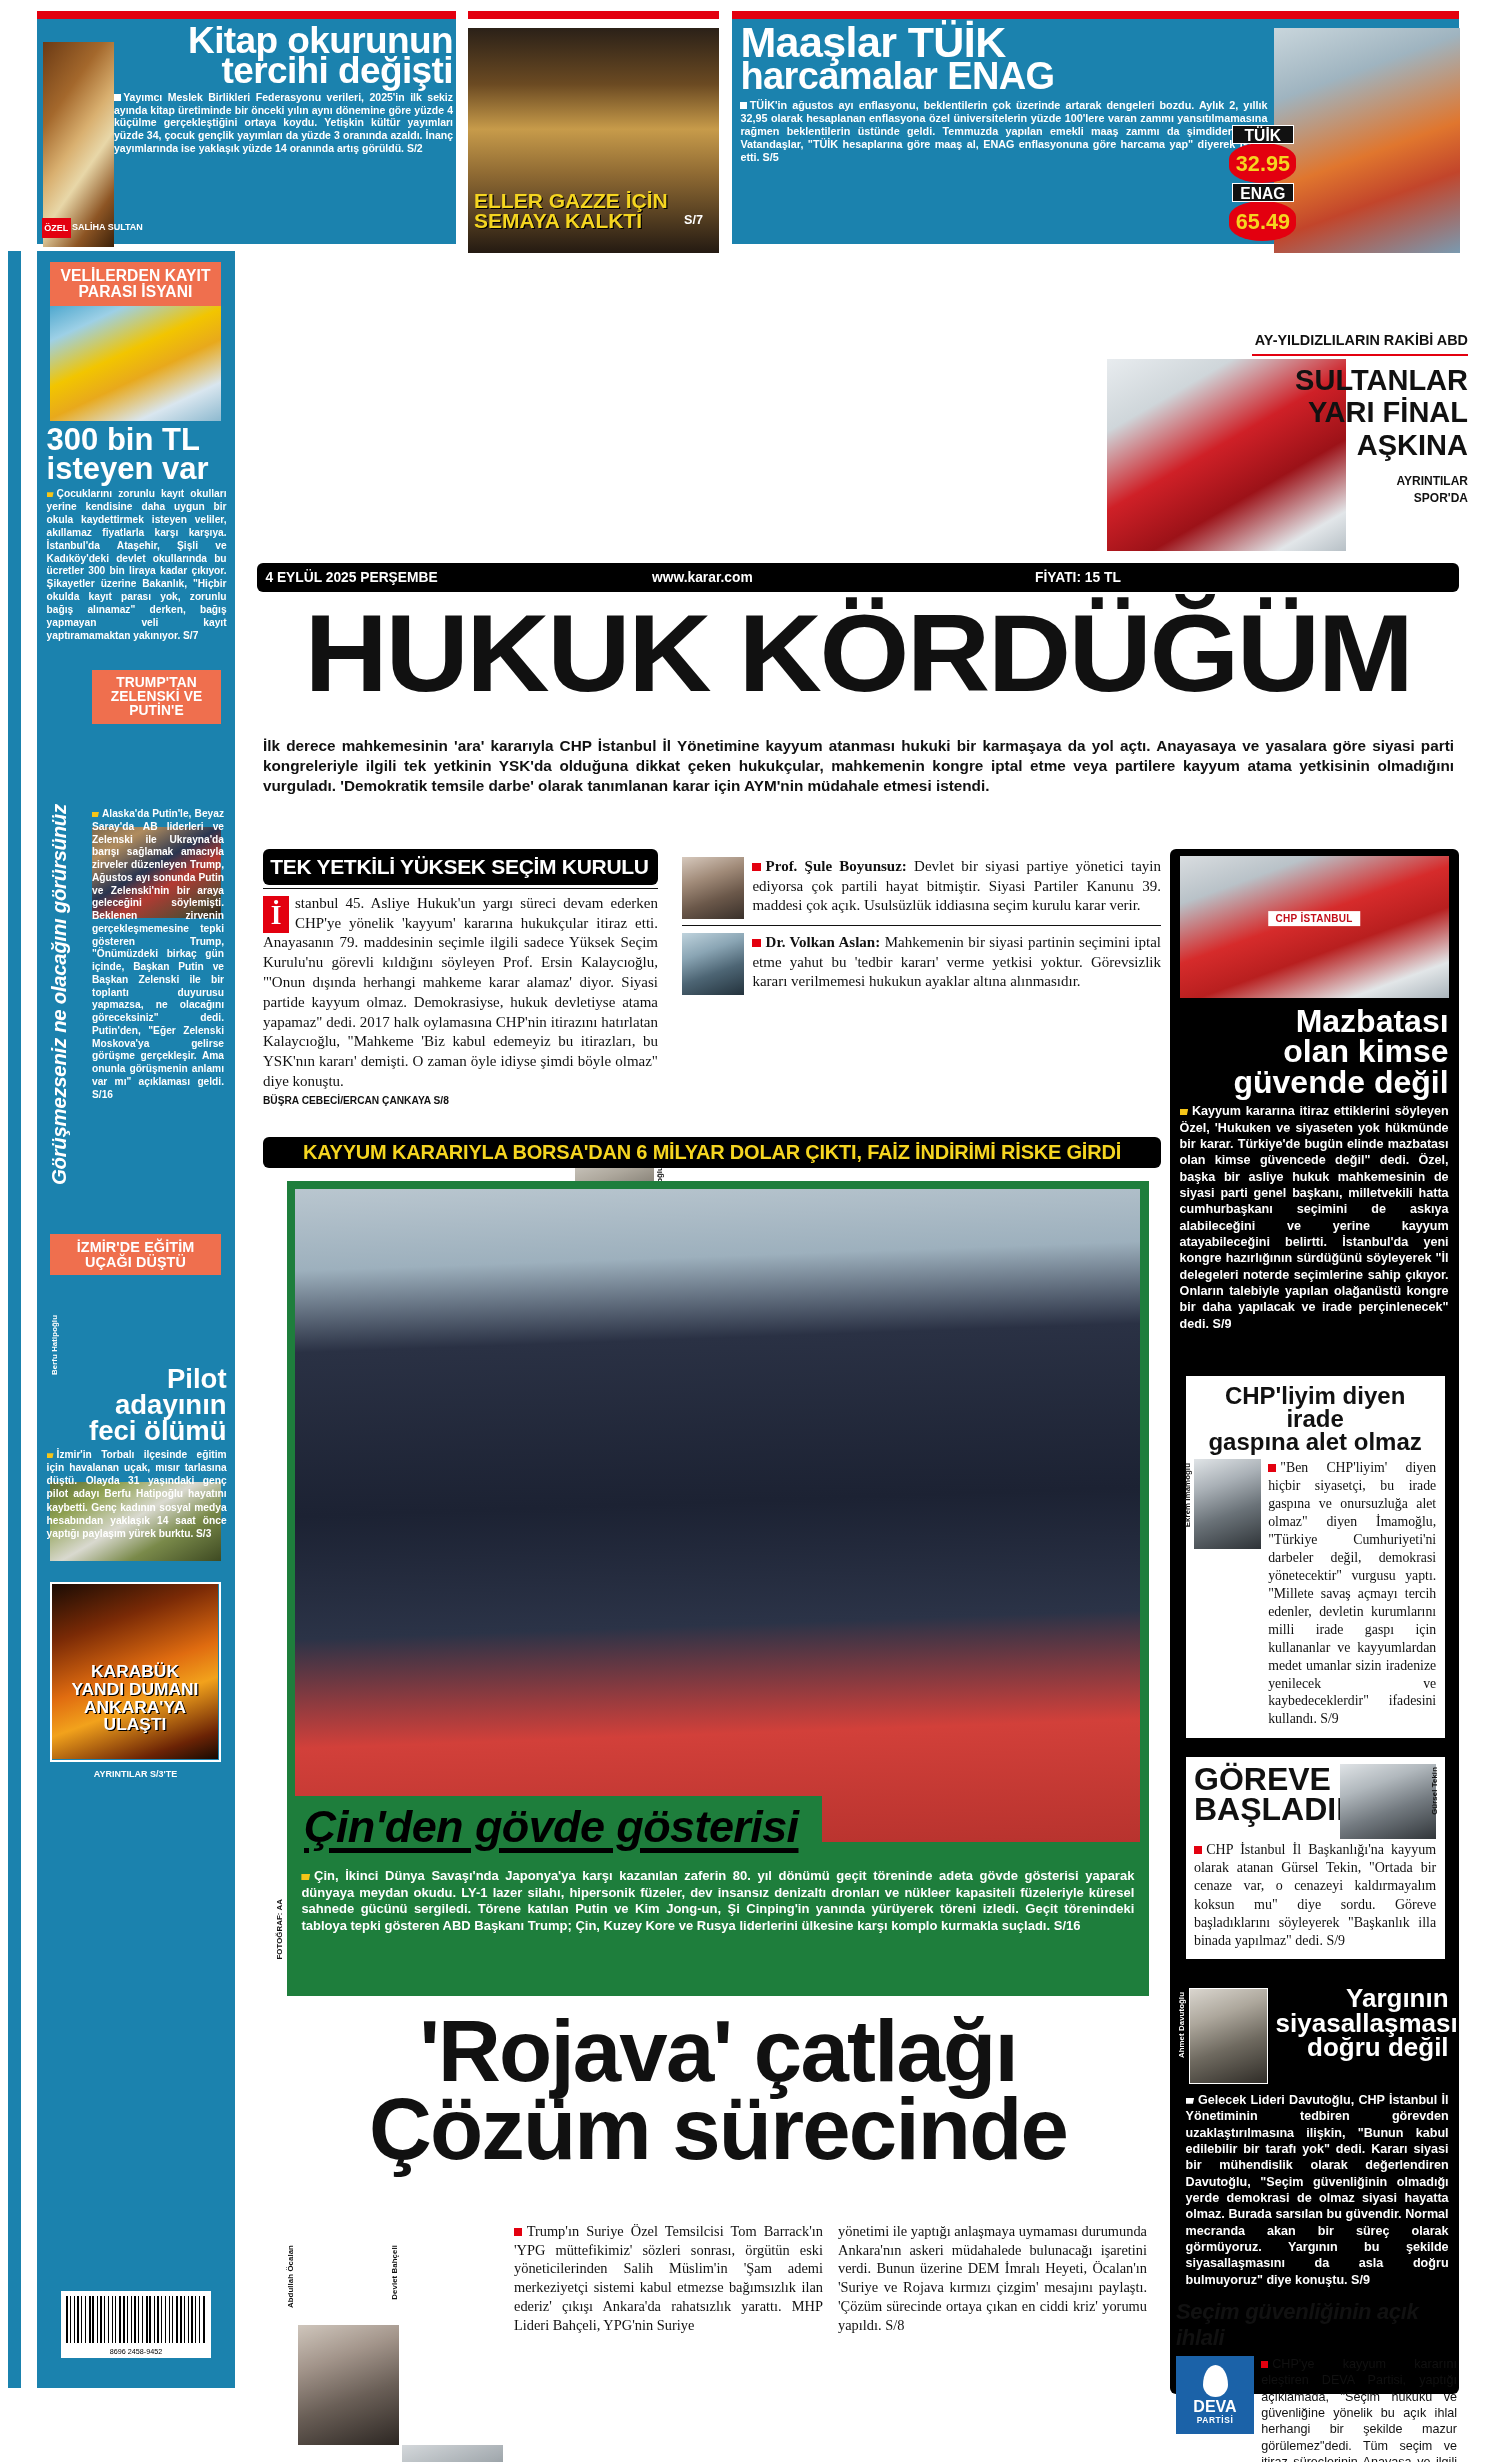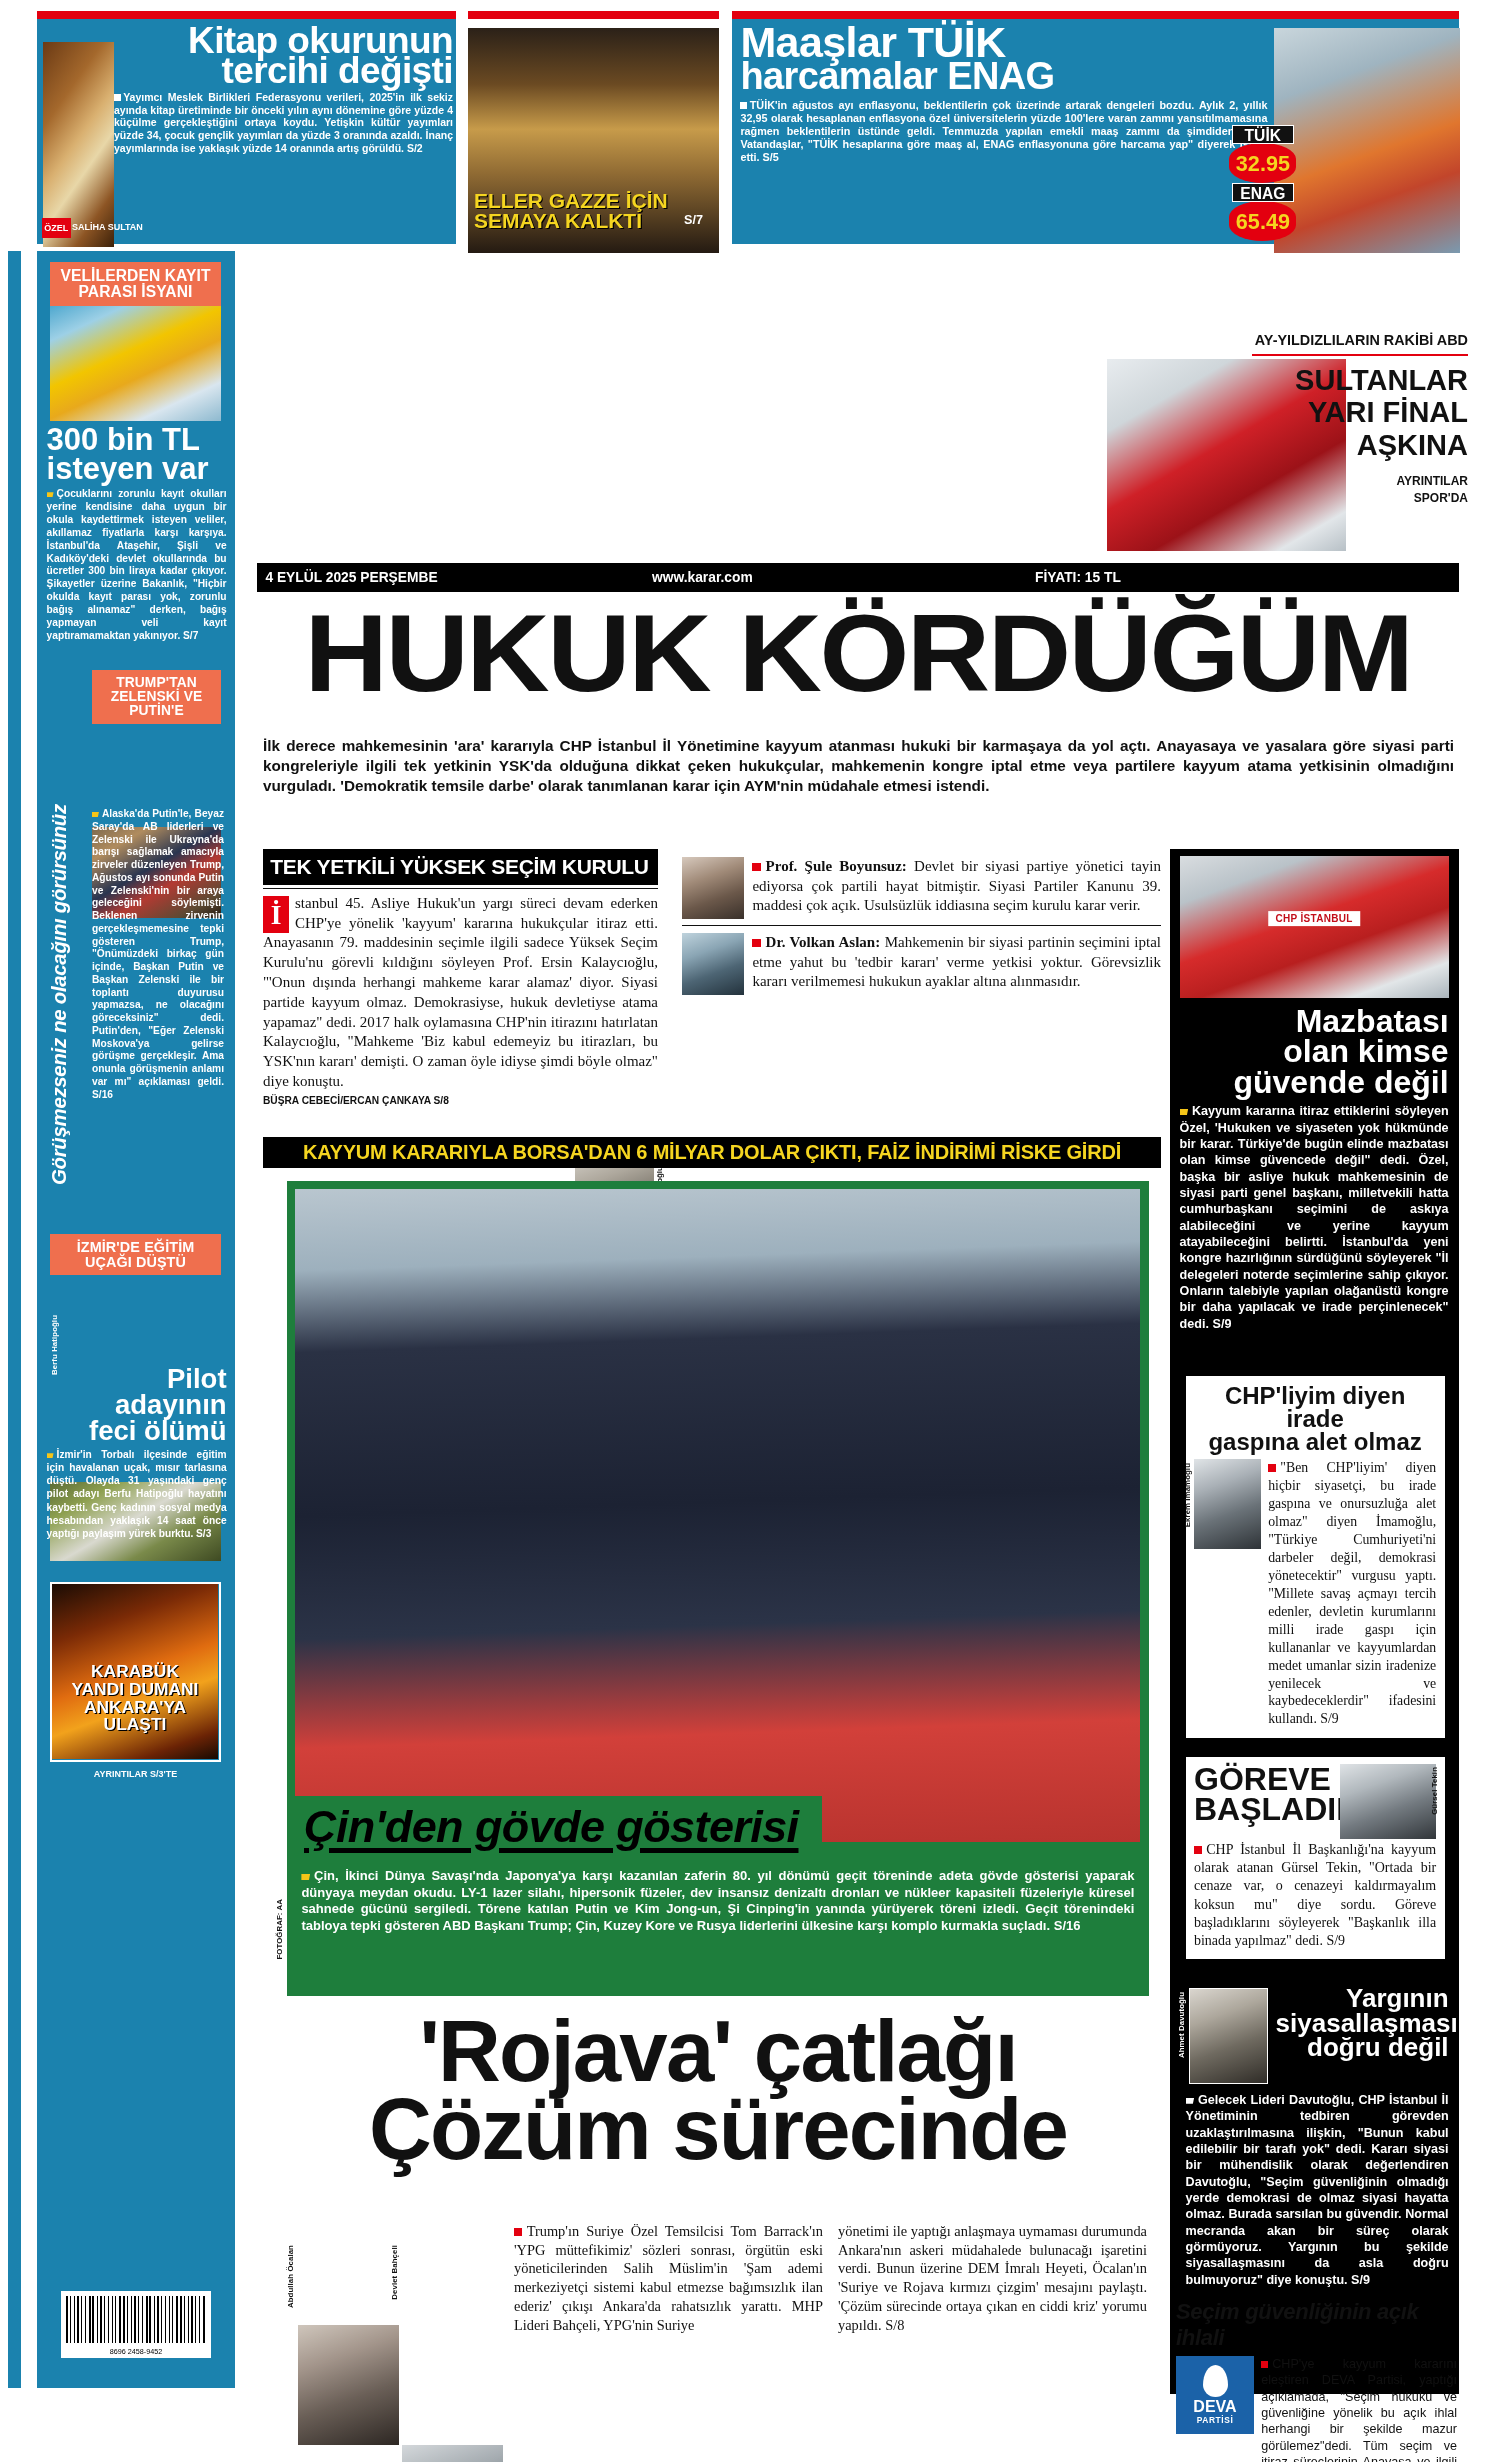--- a/index.html
+++ b/index.html
@@ -7,21 +7,21 @@
   body {
     width: 1497px; height: 2462px;
     font-family: "Liberation Sans", sans-serif;
     position: relative; overflow: hidden;
   }
   .page { position: absolute; inset: 0; background: #fff; }
 
   
   .abs { position: absolute; }
   .blue { background: #1b82ae; }
-  .blk { background: #000; }
+  .blk { background: #000; border-radius: 6px; }
   .grn { background: #1e7e3c; }
   .cond { font-family: "Liberation Sans Narrow", "Liberation Sans", sans-serif; }
   .sq { display:inline-block; width:.62em; height:.62em; background:#fff;
         margin-right:.25em; vertical-align:baseline; }
   .sqr { display:inline-block; width:.58em; height:.58em; background:#e3000f;
         margin-right:.3em; vertical-align:baseline; }
   .sqy { display:inline-block; width:.68em; height:.5em; background:#f5c518;
         margin-right:.3em; vertical-align:baseline;
         clip-path: polygon(0 0,100% 0,85% 100%,0 100%); }
   .sqw { display:inline-block; width:.68em; height:.5em; background:#fff;

